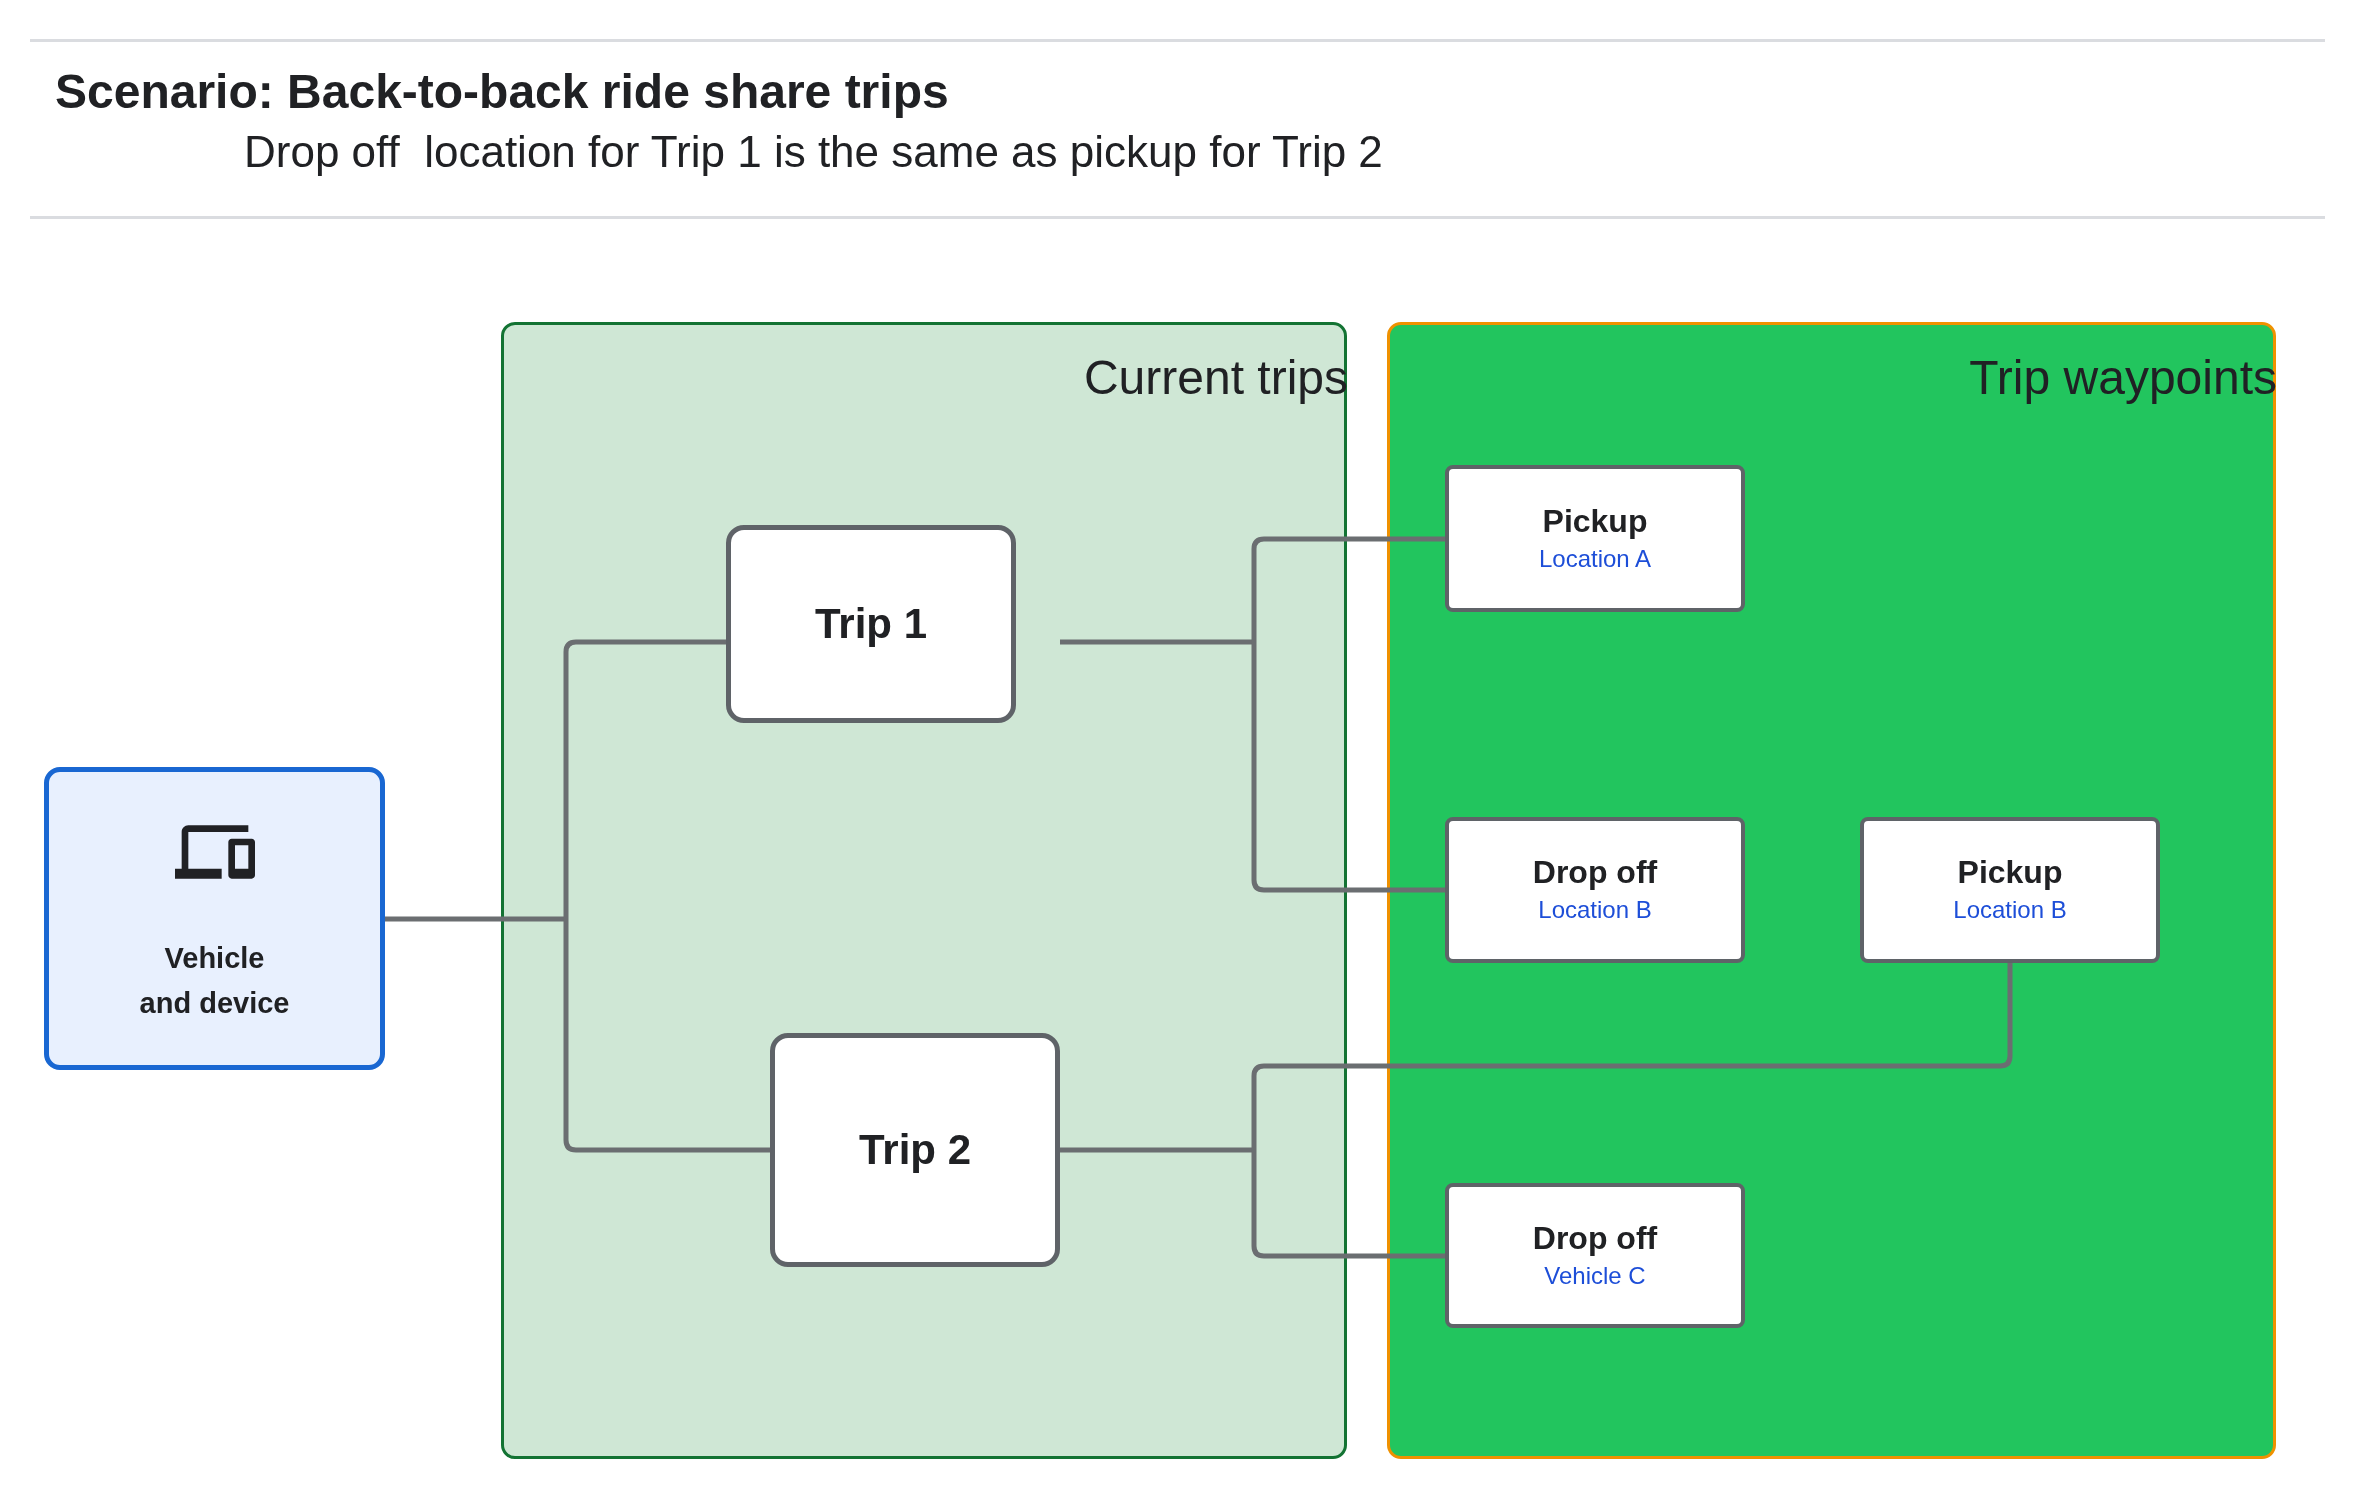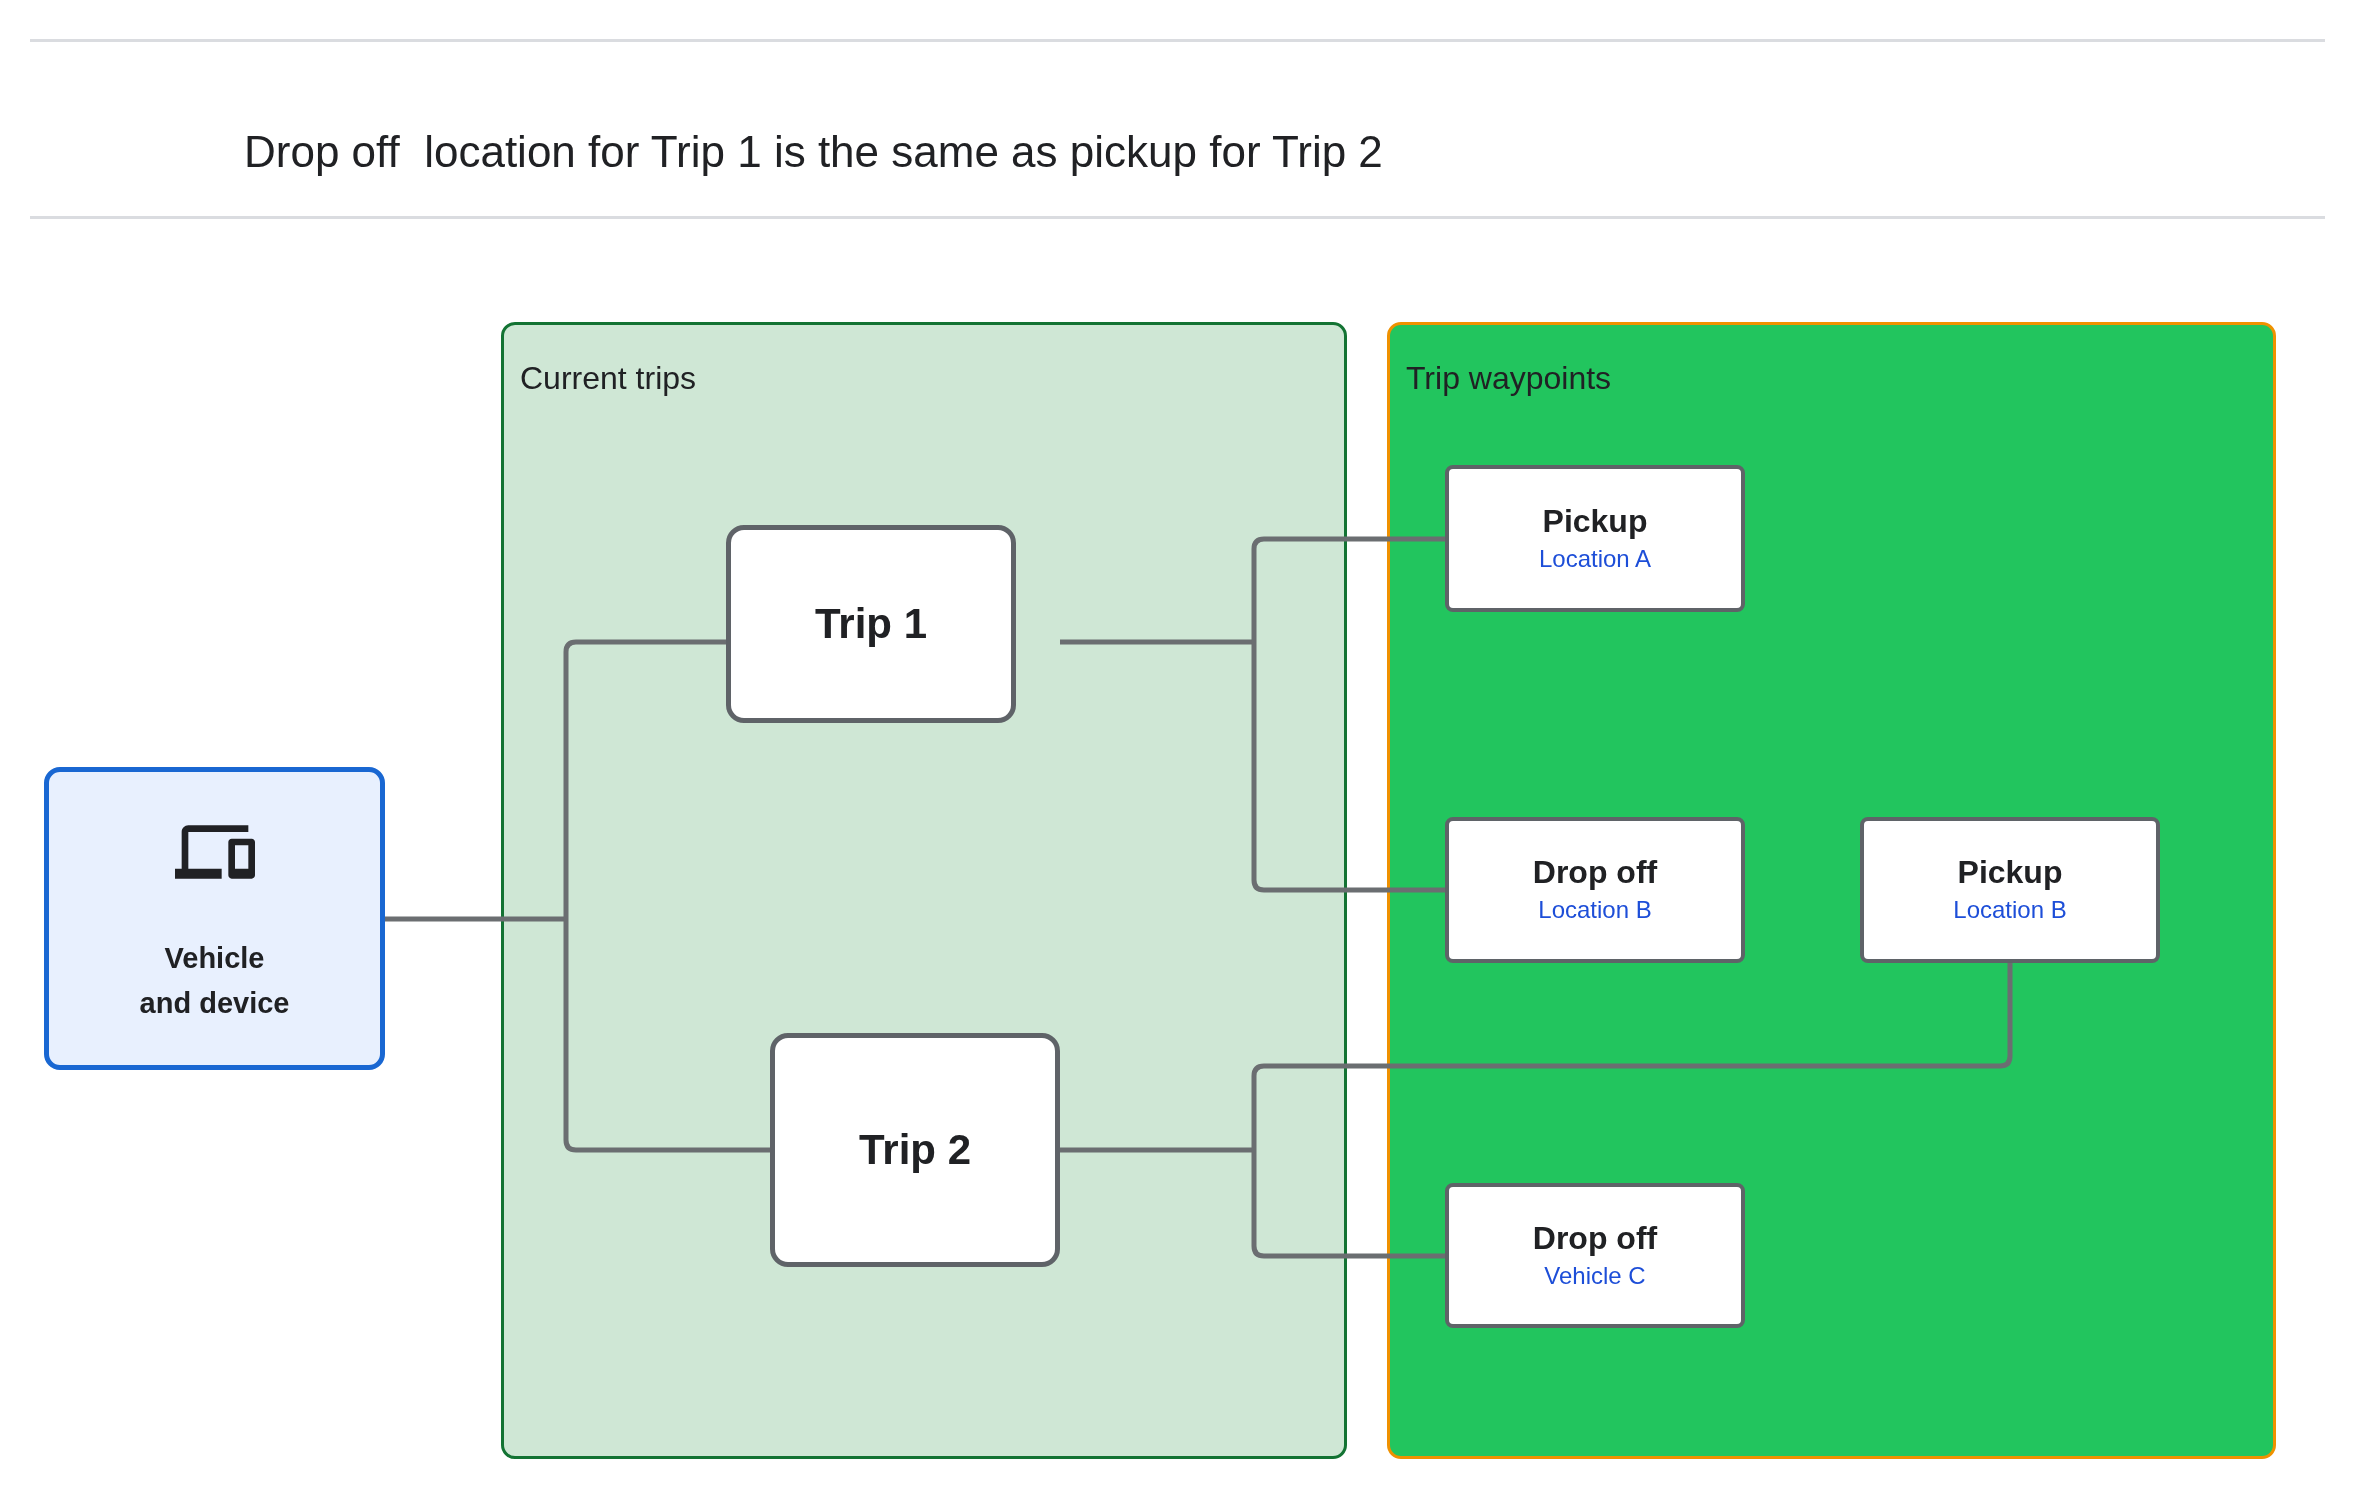--- a/index.html
+++ b/index.html
@@ -11,21 +11,21 @@
   .divider { background:#dadce0; height:3px; width:2295px; left:30px; }
   .divider.top { top:39px; }
   .divider.bottom { top:216px; }
   .page-title { left:55px; top:64px; font-size:48px; font-weight:700; line-height:56px; white-space:pre; }
   .page-subtitle { left:244px; top:126px; font-size:44px; font-weight:400; line-height:52px; white-space:pre; }
 
   
   .container { border-radius:14px; box-sizing:border-box; }
   .container.green { left:501px; top:322px; width:846px; height:1137px; background:#cfe7d5; border:3px solid #137333; }
   .container.orange { left:1387px; top:322px; width:889px; height:1137px; background:#22c55e; border:3px solid #ef9100; }
-  .container-title { position:absolute; left:16px; top:24px; width:100%; text-align:left; font-size:32px; font-weight:400; line-height:58px; color:#202124; }
+  .container-title { position:absolute; left:4px; top:24px; width:100%; text-align:right; font-size:48px; font-weight:400; line-height:58px; color:#202124; }
 
   
   svg.wires { left:0; top:0; width:2357px; height:1497px; pointer-events:none; }
 
   
   .node { box-sizing:border-box; background:#ffffff; border:5px solid #5f6368; border-radius:18px;
           display:flex; align-items:center; justify-content:center; flex-direction:column; }
   .node-vehicle { left:44px; top:767px; width:341px; height:303px; background:#e8f0fe; border:5px solid #1967d2; border-radius:16px;
                   justify-content:flex-start; }
   .node-vehicle .icon { margin-top:40px; width:80px; height:80px; }
@@ -42,20 +42,21 @@
   .node-wp-c  { left:1445px; top:1183px; height:145px; }
   .wp-title { font-size:32px; font-weight:700; line-height:40px; color:#202124; }
   .wp-sub   { font-size:24px; font-weight:400; line-height:36px; color:#1d4ed8; }
 </style>
 </head>
 <body>
 
 <div class="canvas">
 
   <div class="abs divider top"></div>
+  <div class="abs page-title">Scenario: Back-to-back ride share trips</div>
   <div class="abs page-subtitle">Drop off  location for Trip 1 is the same as pickup for Trip 2</div>
   <div class="abs divider bottom"></div>
 
   <div class="abs container green">
     <div class="container-title">Current trips</div>
   </div>
   <div class="abs container orange">
     <div class="container-title">Trip waypoints</div>
   </div>
 

